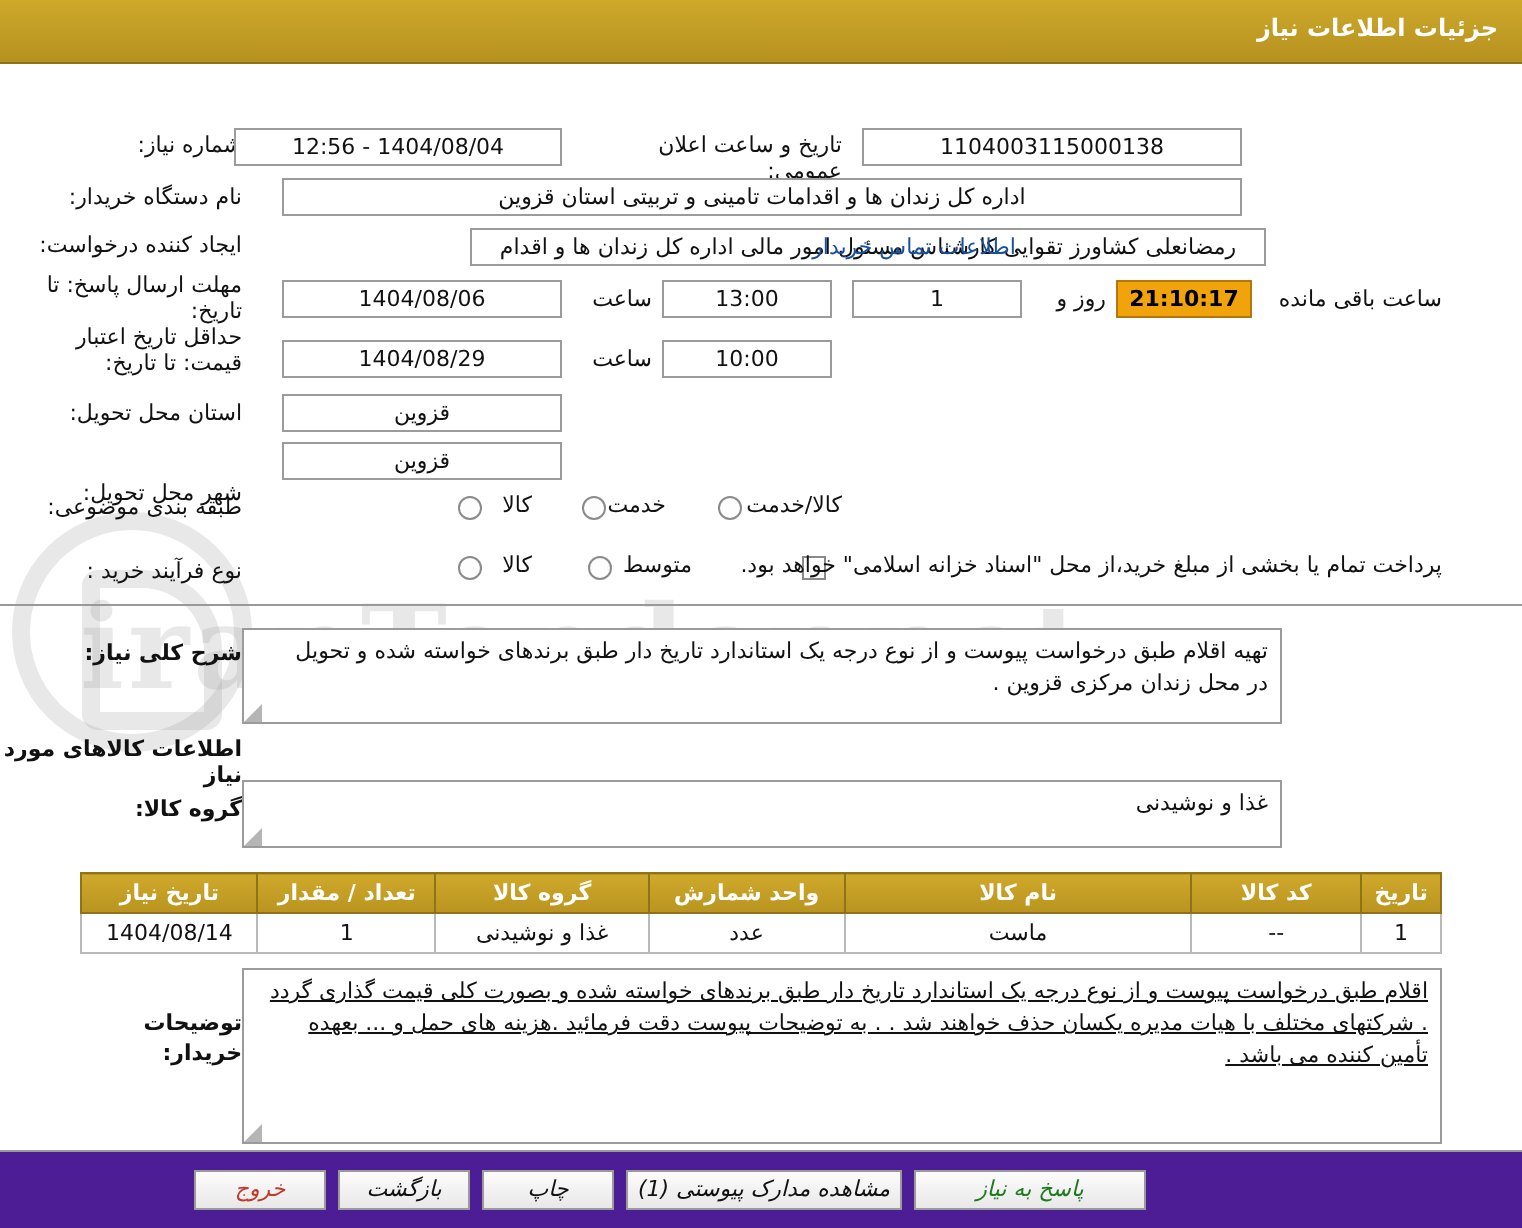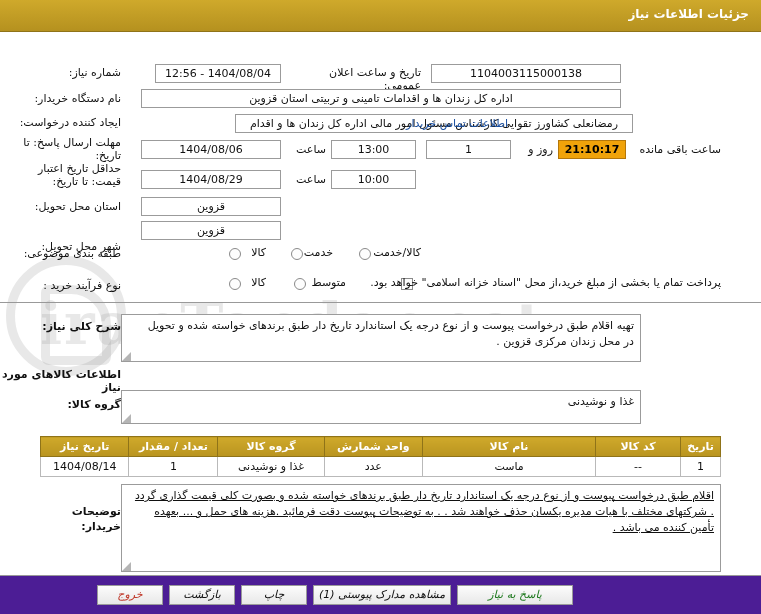--- a/index.html
+++ b/index.html
@@ -227,21 +227,21 @@
 
   <div class="banner">
     <div class="banner-title">جزئیات اطلاعات نیاز</div>
   </div>
 
   <div class="content">
 
     <div class="lbl" style="right:640px; top:34px; width:100px;">شماره نیاز:</div>
     <div class="fld" style="right:140px; top:32px; width:190px;">1104003115000138</div>
     <div class="lbl" style="right:340px; top:34px; width:130px;">تاریخ و ساعت اعلان عمومی:</div>
-    <div class="fld" style="right:480px; top:32px; width:126px;">1404/08/04 - 12:56</div>
+    <div class="fld" style="right:480px; top:32px; width:164px;">1404/08/04 - 12:56</div>
 
     <div class="lbl" style="right:640px; top:60px; width:110px;">نام دستگاه خریدار:</div>
     <div class="fld" style="right:140px; top:57px; width:480px;">اداره کل زندان ها و اقدامات تامینی و تربیتی استان قزوین</div>
 
     <div class="lbl" style="right:640px; top:84px; width:115px;">ایجاد کننده درخواست:</div>
     <div class="fld" style="right:128px; top:82px; width:398px;">رمضانعلی کشاورز تقوایی کارشناس مسئول امور مالی  اداره کل زندان ها و اقدام</div>
     <a class="plain link" href="#" style="right:253px; top:82px;">اطلاعات تماس خریدار</a>
 
     <div class="lbl" style="right:640px; top:104px; width:110px;">مهلت ارسال پاسخ: تا تاریخ:</div>
     <div class="fld" style="right:480px; top:108px; width:140px;">1404/08/06</div>

